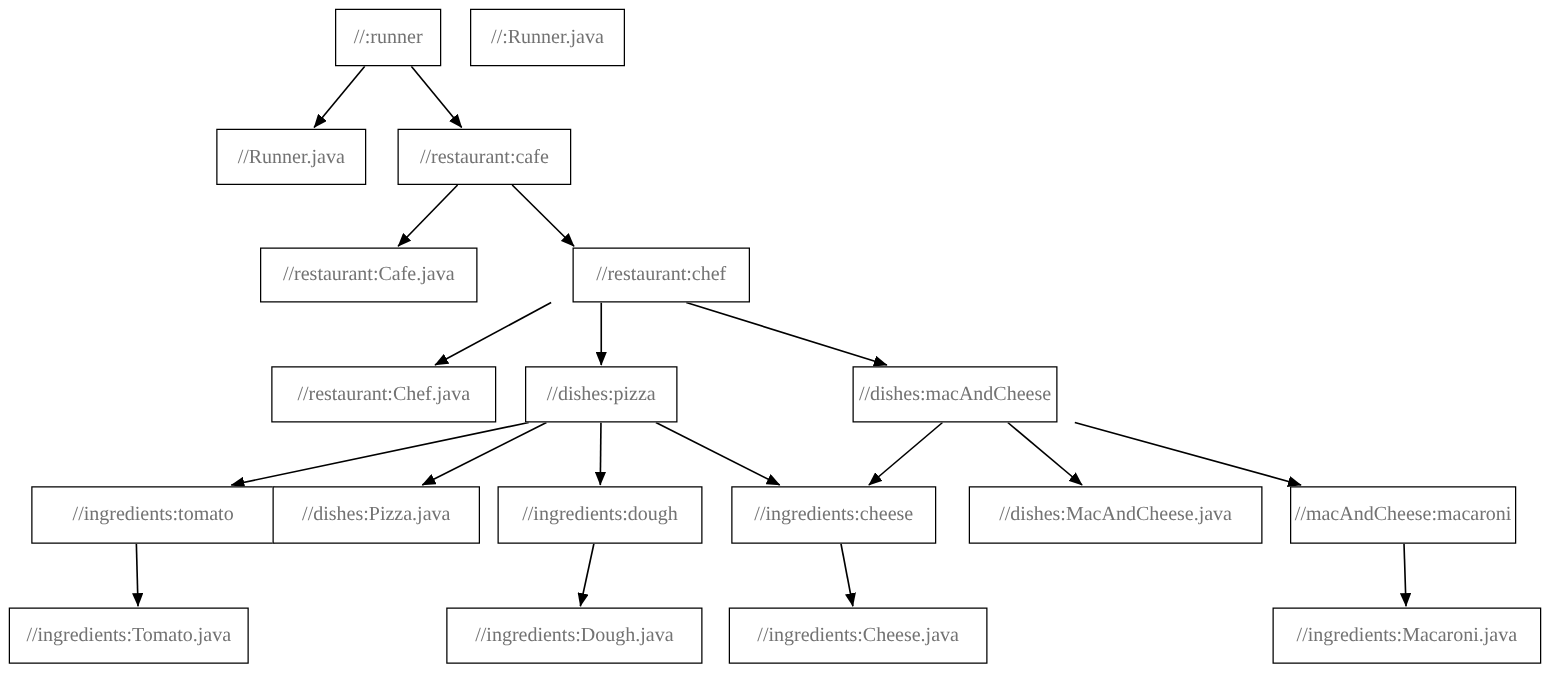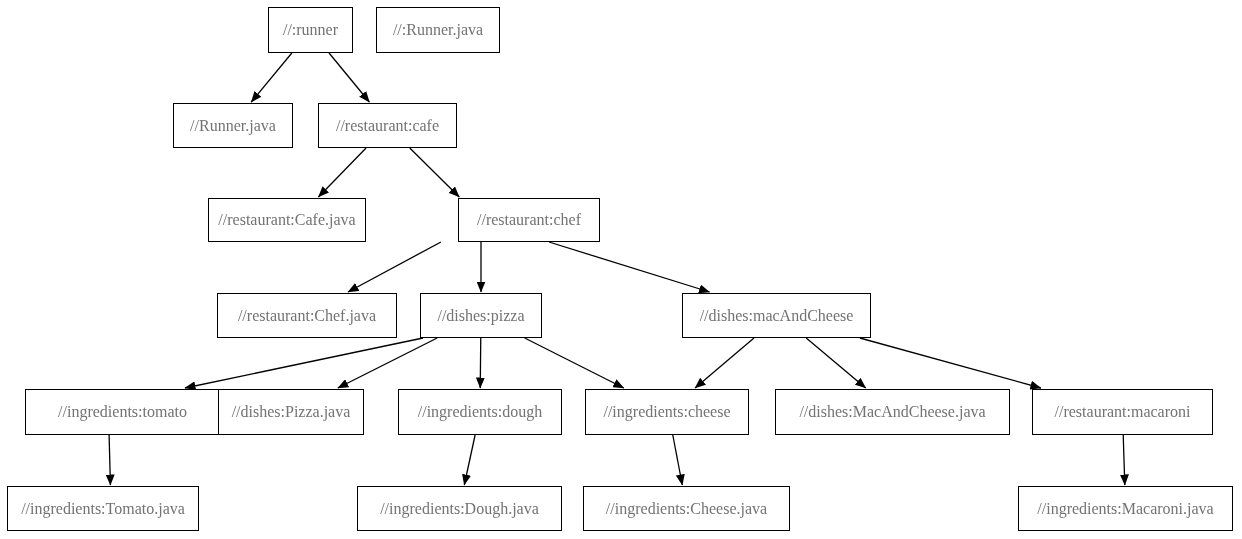--- a/index.html
+++ b/index.html
@@ -64,29 +64,29 @@
         <line x1="475.1139896373057" y1="435" x2="464.27979274611397" y2="485" stroke="#000000" stroke-width="1.3" marker-end="url(#arrowhead)"></line>
         <line x1="672.7901554404145" y1="435" x2="682.3031088082902" y2="485" stroke="#000000" stroke-width="1.3" marker-end="url(#arrowhead)"></line>
         <line x1="1123.2150259067357" y1="435" x2="1124.800518134715" y2="485" stroke="#000000" stroke-width="1.3" marker-end="url(#arrowhead)"></line>
       </g>
   </svg>
   <div id="node-layer">
       <div class="node" style="left: 268px; top: 7px; width: 85px; height: 46px; background: rgb(255, 255, 255); border-color: rgb(0, 0, 0);">//:runner</div>
       <div class="node" style="left: 376px; top: 7px; width: 124px; height: 46px; background: rgb(255, 255, 255); border-color: rgb(0, 0, 0);">//:Runner.java</div>
       <div class="node" style="left: 173px; top: 103px; width: 120px; height: 45px; background: rgb(255, 255, 255); border-color: rgb(0, 0, 0);">//Runner.java</div>
       <div class="node" style="left: 318px; top: 103px; width: 139px; height: 45px; background: rgb(255, 255, 255); border-color: rgb(0, 0, 0);">//restaurant:cafe</div>
-      <div class="node" style="left: 208px; top: 198px; width: 158px; height: 44px; background: rgb(255, 255, 255); border-color: rgb(0, 0, 0); text-align: right;">//restaurant:Cafe.java</div>
+      <div class="node" style="left: 208px; top: 198px; width: 174px; height: 44px; background: rgb(255, 255, 255); border-color: rgb(0, 0, 0); text-align: right;">//restaurant:Cafe.java</div>
       <div class="node" style="left: 410px; top: 198px; width: 142px; height: 44px; background: rgb(255, 255, 255); border-color: rgb(0, 0, 0); margin-left: 48px;">//restaurant:chef</div>
       <div class="node" style="left: 217px; top: 293px; width: 180px; height: 45px; background: rgb(255, 255, 255); border-color: rgb(0, 0, 0);">//restaurant:Chef.java</div>
       <div class="node" style="left: 420px; top: 293px; width: 122px; height: 45px; background: rgb(255, 255, 255); border-color: rgb(0, 0, 0); text-align: right;">//dishes:pizza</div>
-      <div class="node" style="left: 682px; top: 293px; width: 189px; height: 45px; background: rgb(255, 255, 255); border-color: rgb(0, 0, 0);">//dishes:macAndCheese</div>
+      <div class="node" style="left: 682px; top: 293px; width: 164px; height: 45px; background: rgb(255, 255, 255); border-color: rgb(0, 0, 0);">//dishes:macAndCheese</div>
       <div class="node" style="left: 25px; top: 389px; width: 195px; height: 46px; background: rgb(255, 255, 255); border-color: rgb(0, 0, 0);">//ingredients:tomato</div>
-      <div class="node" style="left: 218px; top: 389px; width: 146px; height: 46px; background: rgb(255, 255, 255); border-color: rgb(0, 0, 0);">//dishes:Pizza.java</div>
+      <div class="node" style="left: 218px; top: 389px; width: 166px; height: 46px; background: rgb(255, 255, 255); border-color: rgb(0, 0, 0);">//dishes:Pizza.java</div>
       <div class="node" style="left: 398px; top: 389px; width: 164px; height: 46px; background: rgb(255, 255, 255); border-color: rgb(0, 0, 0);">//ingredients:dough</div>
       <div class="node" style="left: 585px; top: 389px; width: 164px; height: 46px; background: rgb(255, 255, 255); border-color: rgb(0, 0, 0);">//ingredients:cheese</div>
       <div class="node" style="left: 775px; top: 389px; width: 235px; height: 46px; background: rgb(255, 255, 255); border-color: rgb(0, 0, 0);">//dishes:MacAndCheese.java</div>
-      <div class="node" style="left: 1032px; top: 389px; width: 181px; height: 46px; background: rgb(255, 255, 255); border-color: rgb(0, 0, 0);">//restaurant:macaroni</div>
+      <div class="node" style="left: 1032px; top: 389px; width: 181px; height: 46px; background: rgb(255, 255, 255); border-color: rgb(0, 0, 0);">//macAndCheese:macaroni</div>
       <div class="node" style="left: 7px; top: 486px; width: 192px; height: 45px; background: rgb(255, 255, 255); border-color: rgb(0, 0, 0);">//ingredients:Tomato.java</div>
       <div class="node" style="left: 357px; top: 486px; width: 205px; height: 45px; background: rgb(255, 255, 255); border-color: rgb(0, 0, 0);">//ingredients:Dough.java</div>
       <div class="node" style="left: 583px; top: 486px; width: 207px; height: 45px; background: rgb(255, 255, 255); border-color: rgb(0, 0, 0);">//ingredients:Cheese.java</div>
       <div class="node" style="left: 1018px; top: 486px; width: 215px; height: 45px; background: rgb(255, 255, 255); border-color: rgb(0, 0, 0);">//ingredients:Macaroni.java</div>
     </div>
 </div>
 
 </body></html>

